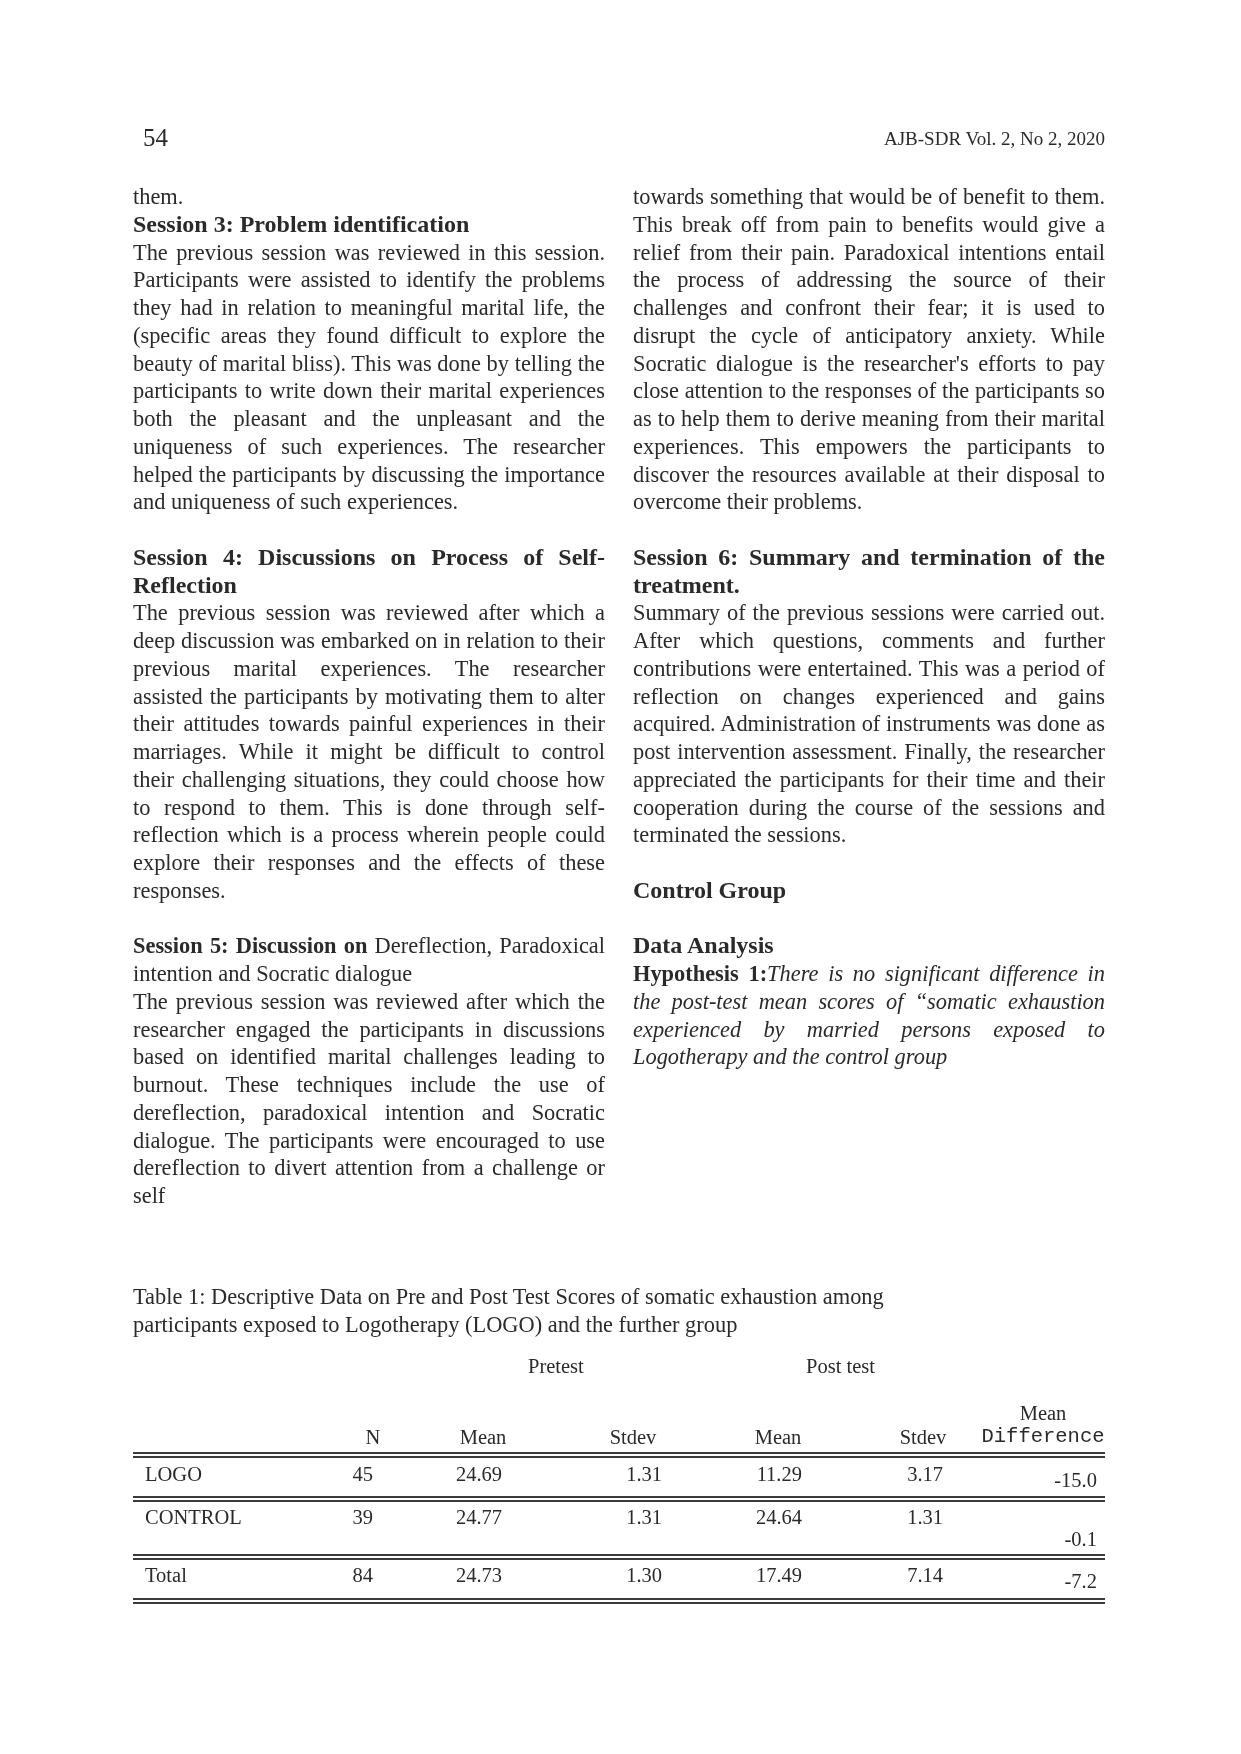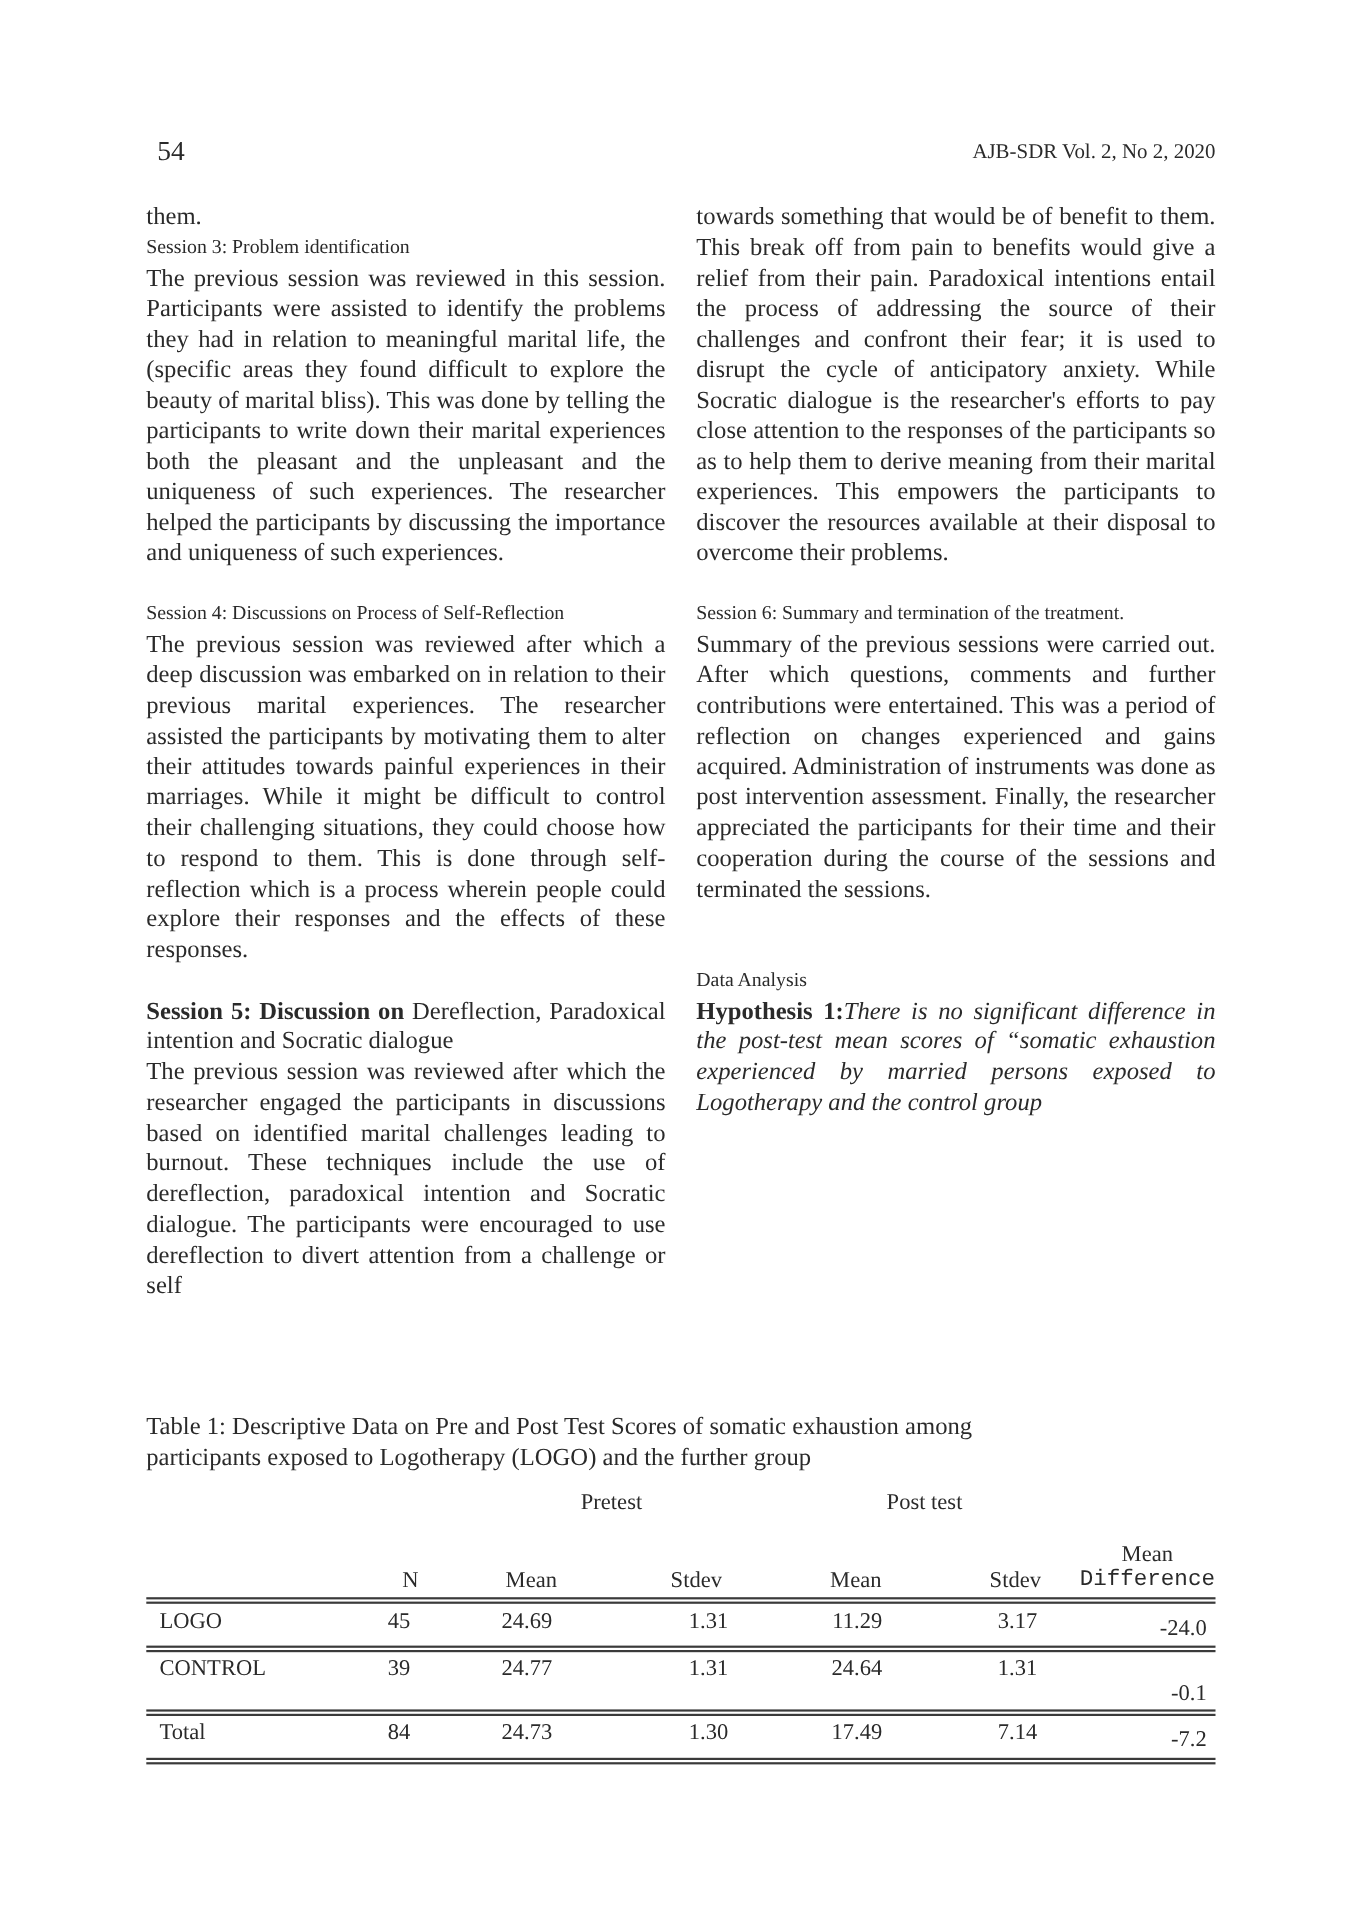--- a/index.html
+++ b/index.html
@@ -6,21 +6,21 @@
   body { width: 1241px; height: 1754px; position: relative; overflow: hidden;
          font-family: "Liberation Serif", "DejaVu Serif", serif; color: #2a2a2a; }
   .header { position: absolute; top: 124px; left: 133px; right: 136px; height: 30px; }
   .page-num { position: absolute; left: 10px; top: 0; font-size: 25px; }
   .journal { position: absolute; right: 0; top: 4px; font-size: 19px; }
   .col { position: absolute; top: 183px; width: 472px; font-size: 22.4px; line-height: 27.75px;
          text-align: justify; }
   .col.left { left: 133px; }
   .col.right { left: 633px; }
   .col p { margin: 0; }
-  .col h3 { margin: 0; font-size: 18px; font-weight: normal; line-height: 27.75px; text-align: justify; }
+  .col h3 { margin: 0; font-size: 24px; font-weight: bold; line-height: 27.75px; text-align: justify; }
   .gap { height: 27.75px; }
   .spread { text-align-last: justify; }
   .italic { font-style: italic; }
   .table-caption { position: absolute; top: 1283px; left: 133px; width: 980px; font-size: 22.4px;
                    font-weight: normal; line-height: 28px; }
   .tbl { position: absolute; top: 1355px; left: 133px; width: 972px; font-size: 20.5px; }
   .tbl .grp { position: absolute; top: 0; font-size: 20.5px; }
   .tbl .hdr { position: absolute; top: 36px; left: 0; width: 972px; height: 58px; }
   .tbl .hdr span { position: absolute; bottom: 0; text-align: center; line-height: 24px; }
   .rule { position: absolute; left: 0; width: 972px; height: 2px; border-top: 2px solid #3a3a3a;
@@ -54,20 +54,21 @@
   <p><b>Session 5: Discussion on</b> <span>Dereflection, Paradoxical intention and Socratic dialogue</span></p>
   <p class="spread">The previous session was reviewed after which the researcher engaged the participants in discussions based on identified marital challenges leading to burnout. These techniques include the use of dereflection, paradoxical intention and Socratic dialogue. The participants were encouraged to use dereflection to divert attention from a challenge or self</p>
 </div>
 
 <div class="col right">
   <p>towards something that would be of benefit to them. This break off from pain to benefits would give a relief from their pain. Paradoxical intentions entail the process of addressing the source of their challenges and confront their fear; it is used to disrupt the cycle of anticipatory anxiety. While Socratic dialogue is the researcher's efforts to pay close attention to the responses of the participants so as to help them to derive meaning from their marital experiences. This empowers the participants to discover the resources available at their disposal to overcome their problems.</p>
   <div class="gap"></div>
   <h3>Session 6: Summary and termination of the treatment.</h3>
   <p>Summary of the previous sessions were carried out. After which questions, comments and further contributions were entertained. This was a period of reflection on changes experienced and gains acquired. Administration of instruments was done as post intervention assessment. Finally, the researcher appreciated the participants for their time and their cooperation during the course of the sessions and terminated the sessions.</p>
   <div class="gap"></div>
+  <h3>Control Group</h3>
   <div class="gap"></div>
   <h3>Data Analysis</h3>
   <p><b>Hypothesis 1:</b><span class="italic">There is no significant difference in the post-test mean scores of “somatic exhaustion experienced by married persons exposed to Logotherapy and the control group</span></p>
 </div>
 
 <div class="table-caption">
   <div>Table 1: Descriptive Data on Pre and Post Test Scores of somatic exhaustion among</div>
   <div>participants exposed to Logotherapy (LOGO) and the further group</div>
 </div>
 
@@ -89,21 +90,21 @@
 
   <div class="rule" style="top:97px;"></div>
 
   <div class="row" style="top:107px;height:34px;">
     <span class="c0">LOGO</span>
     <span class="c1">45</span>
     <span class="c2">24.69</span>
     <span class="c3">1.31</span>
     <span class="c4">11.29</span>
     <span class="c5">3.17</span>
-    <span class="c6" style="top:6px;">-24.0</span>
+    <span class="c6" style="top:6px;">-15.0</span>
   </div>
 
   <div class="rule" style="top:141px;"></div>
 
   <div class="row" style="top:150px;height:46px;">
     <span class="c0">CONTROL</span>
     <span class="c1">39</span>
     <span class="c2">24.77</span>
     <span class="c3">1.31</span>
     <span class="c4">24.64</span>

